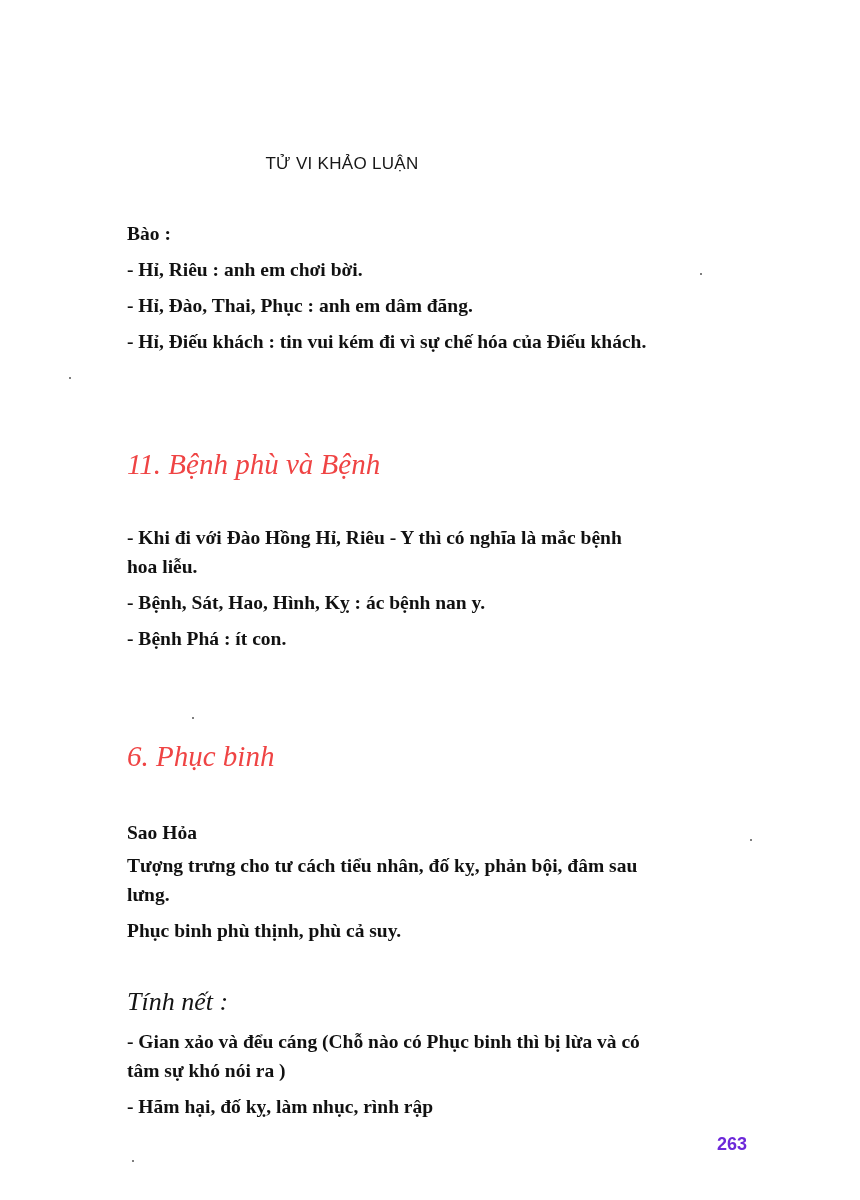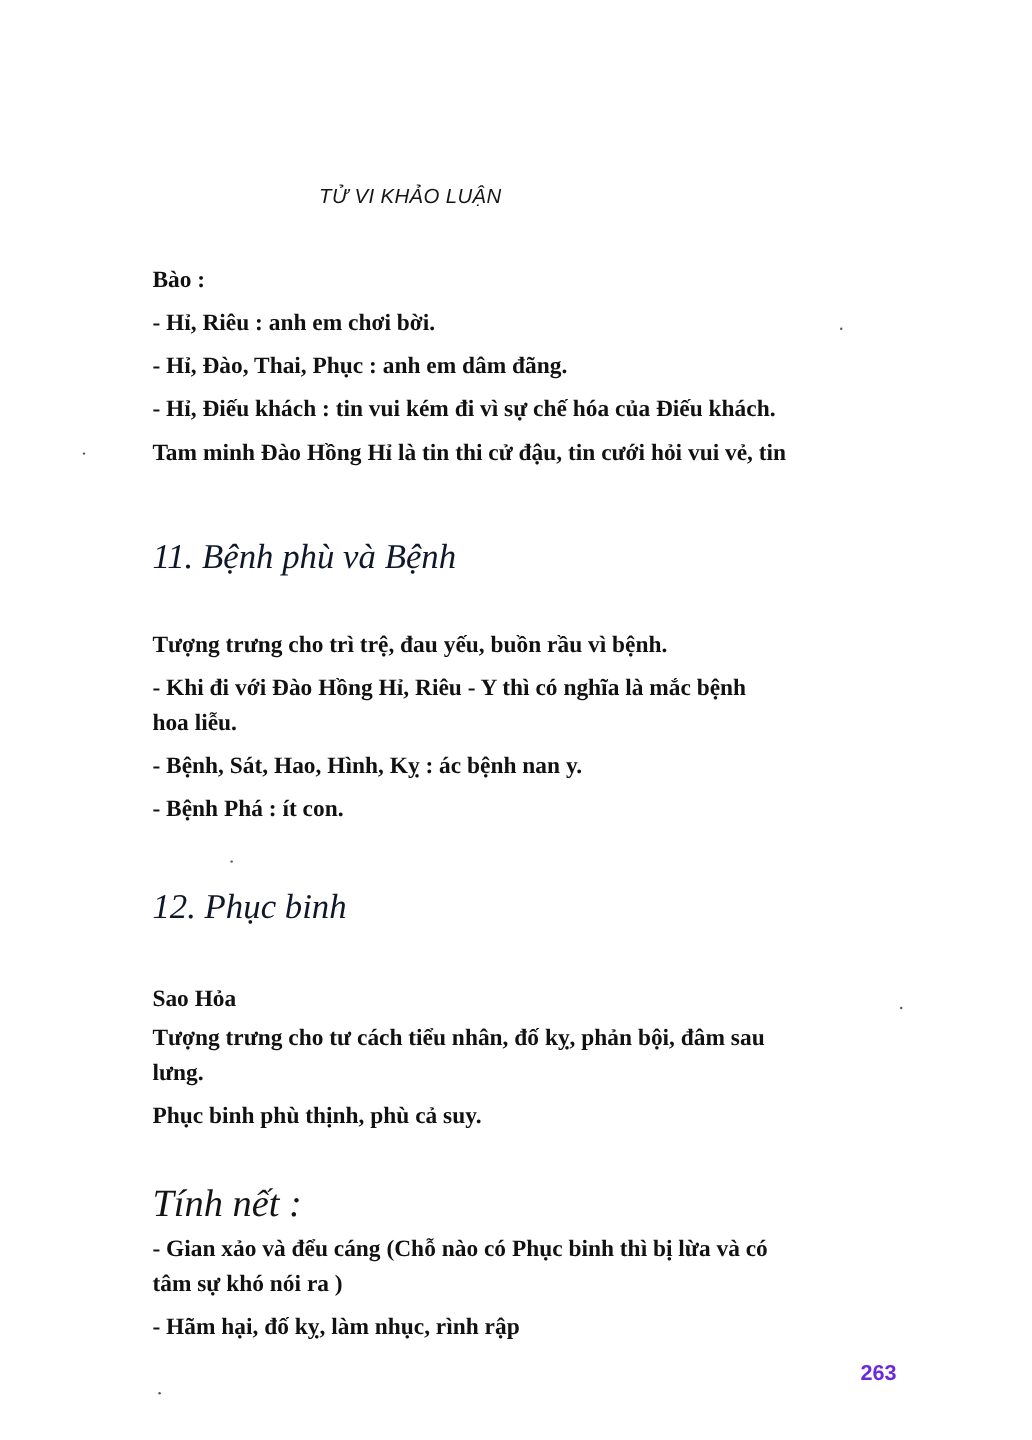--- a/index.html
+++ b/index.html
@@ -18,21 +18,20 @@
     .running-header {
       position: absolute;
       top: 154px;
       left: 0;
       width: 684px;
       text-align: center;
       font-family: "Liberation Sans", "DejaVu Sans", sans-serif;
       font-size: 17px;
       letter-spacing: 0.3px;
       color: #161616;
-      font-style: italic;
     }
     .block {
       position: absolute;
       left: 127px;
       width: 632px;
       font-size: 19.5px;
       line-height: 29px;
     }
     .line {
       margin: 0;
@@ -40,27 +39,27 @@
       font-weight: bold;
     }
     .para { margin-bottom: 7px; }
     .bold { font-weight: bold; margin-top: 22px; }
     .section-title {
       position: absolute;
       left: 127px;
       font-style: italic;
       font-size: 29px;
       line-height: 34px;
-      color: #0f172a;
+      color: #ef4444;
     }
     .subhead {
       position: absolute;
       left: 127px;
       font-style: italic;
-      font-size: 32px;
+      font-size: 26px;
       line-height: 30px;
       color: #141414;
       text-align: right;
     }
     .page-number {
       position: absolute;
       top: 1134px;
       left: 717px;
       font-family: "Liberation Sans", "DejaVu Sans", sans-serif;
       font-weight: bold;
@@ -78,33 +77,31 @@
 </head>
 <body>
 
 <div class="running-header">TỬ VI KHẢO LUẬN</div>
 
 <div class="block" style="top:197px;">
   <p class="line bold para">Bào :</p>
   <p class="line para">- Hỉ, Riêu : anh em chơi bời.</p>
   <p class="line para">- Hỉ, Đào, Thai, Phục : anh em dâm đãng.</p>
   <p class="line para">- Hỉ, Điếu khách : tin vui kém đi vì sự chế hóa của Điếu khách.</p>
-  <p class="line">Tam minh Đào Hồng Hỉ là tin thi cử đậu, tin cưới hỏi vui vẻ, tin</p>
 </div>
 
 <h2 class="section-title" style="top:447px; margin:0; font-weight:normal;">11. Bệnh phù và Bệnh</h2>
 <div class="block" style="top:523px;">
-  <p class="line para">Tượng trưng cho trì trệ, đau yếu, buồn rầu vì bệnh.</p>
   <p class="line">- Khi đi với Đào Hồng Hỉ, Riêu - Y thì có nghĩa là mắc bệnh</p>
   <p class="line para">hoa liễu.</p>
   <p class="line para">- Bệnh, Sát, Hao, Hình, Kỵ : ác bệnh nan y.</p>
   <p class="line">- Bệnh Phá : ít con.</p>
 </div>
 
-<h2 class="section-title" style="top:739px; margin:0; font-weight:normal;">12. Phục binh</h2>
+<h2 class="section-title" style="top:739px; margin:0; font-weight:normal;">6. Phục binh</h2>
 <div class="block" style="top:818px;">
   <p class="line" style="margin-bottom:4px;">Sao Hỏa</p>
   <p class="line">Tượng trưng cho tư cách tiểu nhân, đố kỵ, phản bội, đâm sau</p>
   <p class="line para">lưng.</p>
   <p class="line">Phục binh phù thịnh, phù cả suy.</p>
 </div>
 
 <h3 class="subhead" style="top:987px; margin:0; font-weight:normal;">Tính nết :</h3>
 <div class="block" style="top:1027px;">
   <p class="line">- Gian xảo và đểu cáng (Chỗ nào có Phục binh thì bị lừa và có</p>

